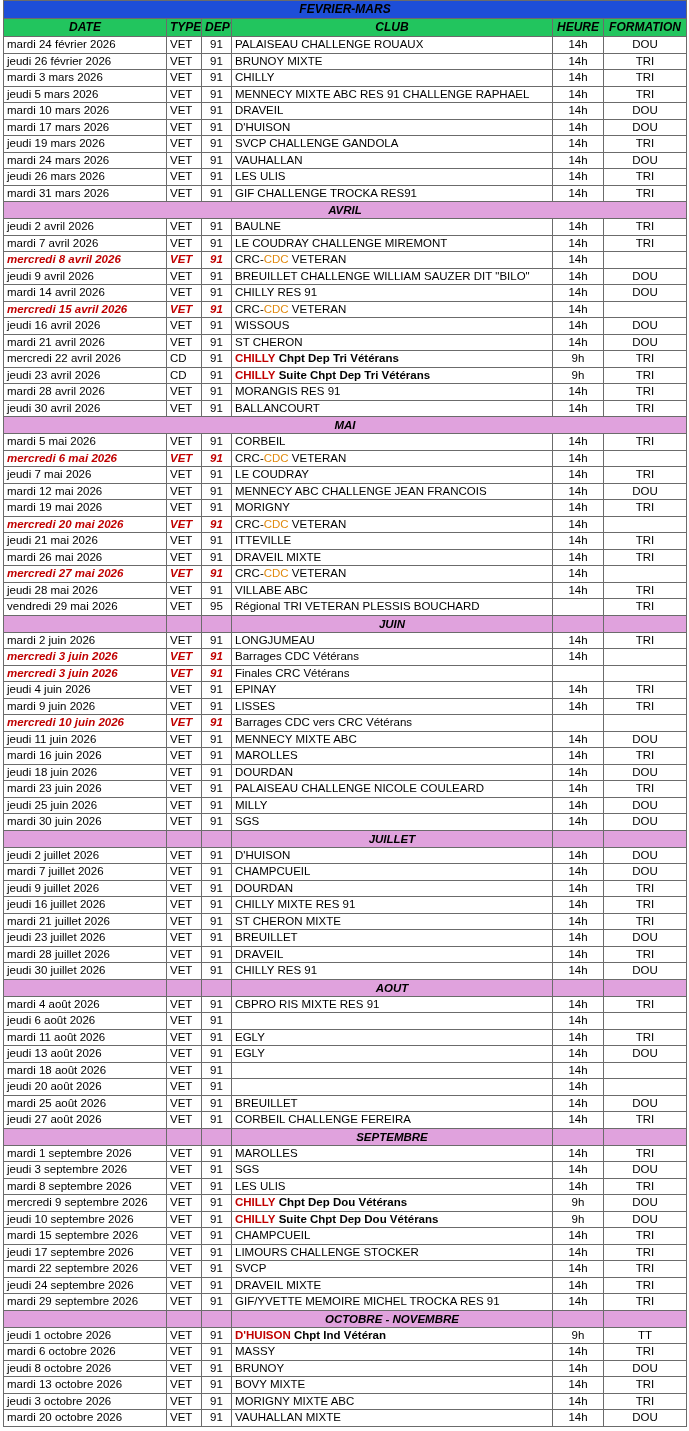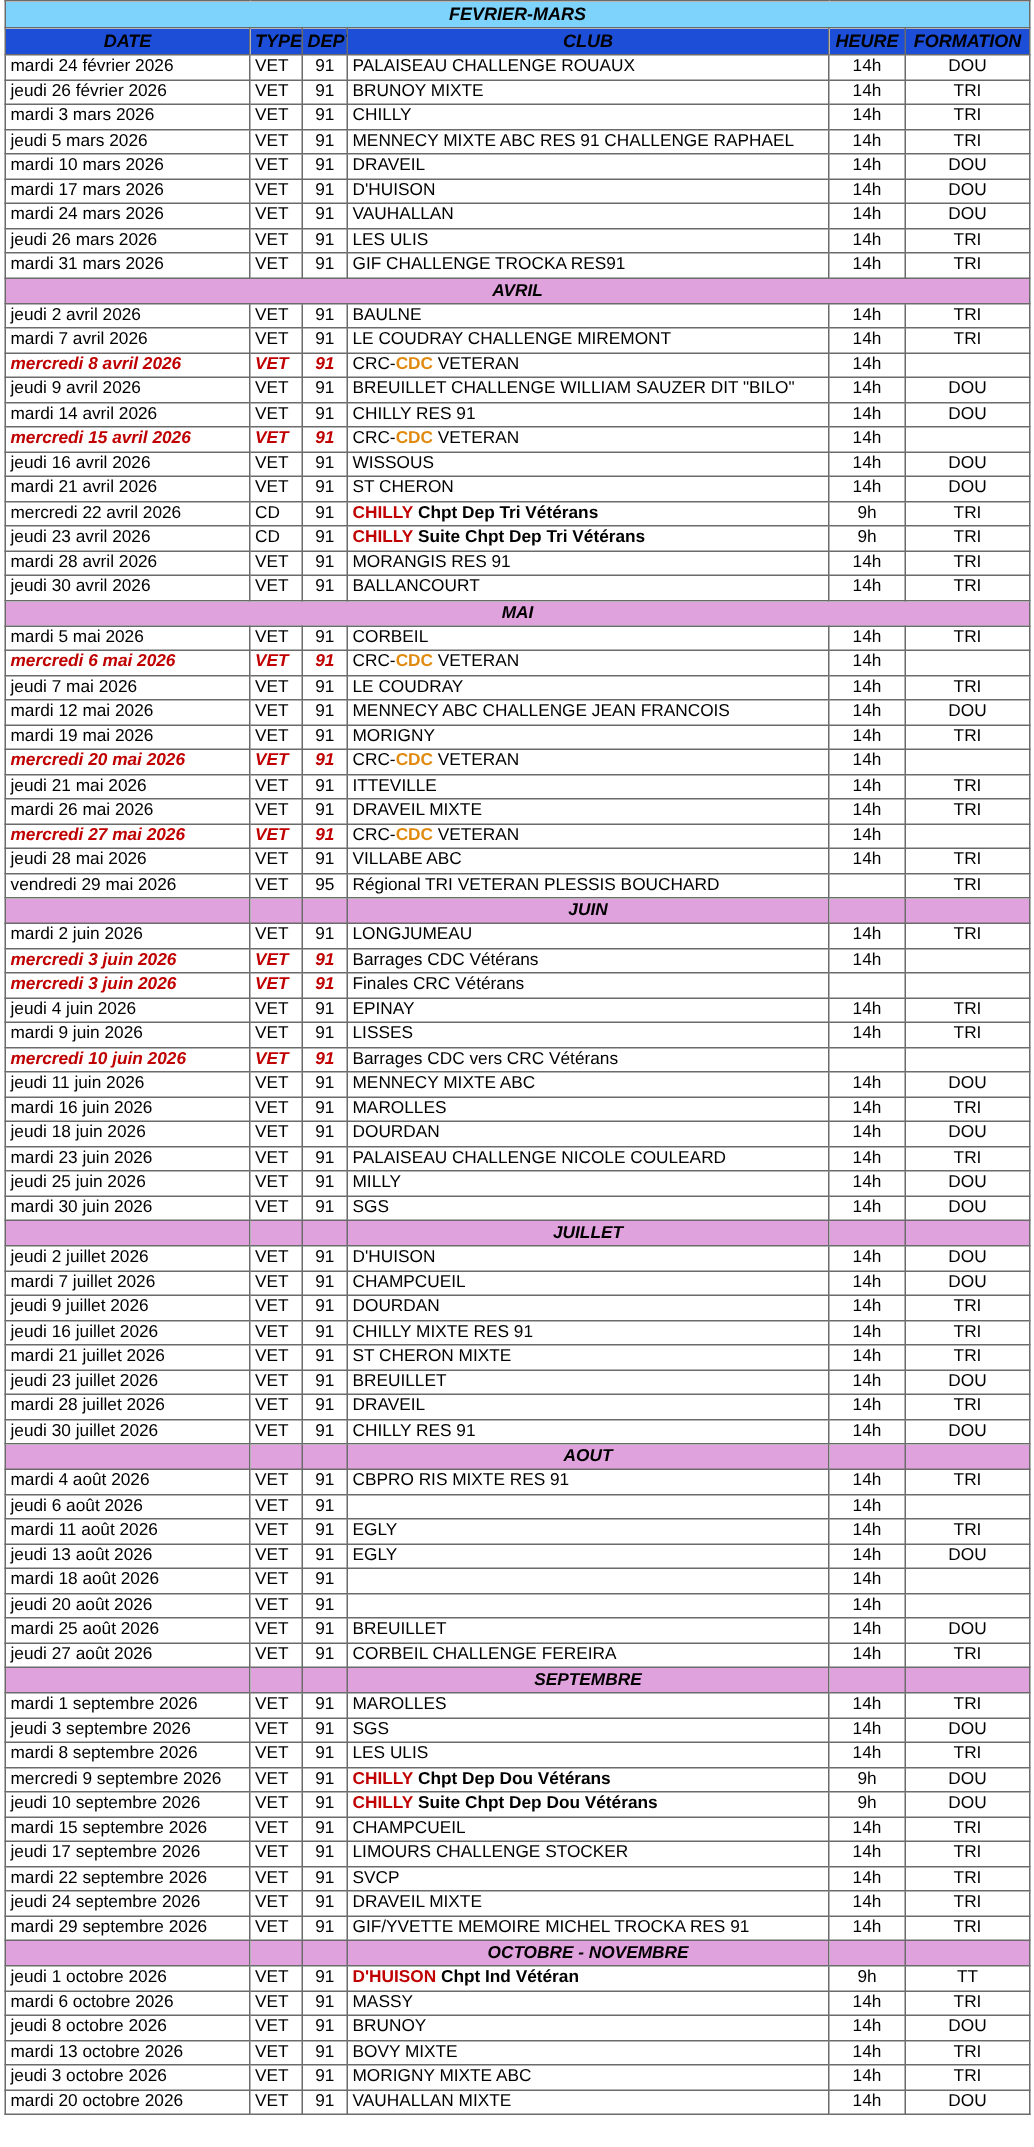--- a/index.html
+++ b/index.html
@@ -30,37 +30,37 @@
   
   col.c-date{width:163px;}
   col.c-type{width:35px;}
   col.c-dept{width:30px;}
   col.c-club{width:321px;}
   col.c-heure{width:51px;}
   col.c-form{width:83px;}
 
   
   tr.banner td{
-    background:#7dd3fc;
+    background:#1d4ed8;
     text-align:center;
     font-style:italic;
     font-weight:bold;
     font-size:12px;
     height:17px;
     line-height:17px;
   }
   
   tr.colhead td{
     text-align:center;
     font-style:italic;
     font-weight:bold;
     font-size:12px;
     height:17px;
     line-height:17px;
-    background:#1d4ed8;
+    background:#22c55e;
   }
   
   tr.month td{
     background:#e0a2dd;
     height:16px;
     line-height:16px;
     padding:0;
   }
   tr.month td.lbl{
     text-align:center;
@@ -81,21 +81,21 @@
   td.heure{text-align:center;}
   td.form{text-align:center;}
 
   
   tr.red td.date, tr.red td.type, tr.red td.dept{
     color:#c00000;
     font-style:italic;
     font-weight:bold;
     margin-top:12px;
   }
-  .cdc{color:#e08a10;font-weight:bold;}
+  .cdc{color:#e08a10;font-weight:normal;}
   .chilly{color:#c00000;font-weight:bold;}
   .huison{color:#c00000;font-weight:bold;}
   .bold{font-weight:bold;}
 </style>
 </head>
 <body>
 
 <div id="sheet">
   <table class="cal">
     <colgroup>
@@ -160,20 +160,28 @@
         </tr>
         <tr class="data">
           <td class="date">mardi 17 mars 2026</td>
           <td class="type">VET</td>
           <td class="dept">91</td>
           <td class="club">D'HUISON</td>
           <td class="heure">14h</td>
           <td class="form">DOU</td>
         </tr>
         <tr class="data">
+          <td class="date">jeudi 19 mars 2026</td>
+          <td class="type">VET</td>
+          <td class="dept">91</td>
+          <td class="club">SVCP CHALLENGE GANDOLA</td>
+          <td class="heure">14h</td>
+          <td class="form">TRI</td>
+        </tr>
+        <tr class="data">
           <td class="date">mardi 24 mars 2026</td>
           <td class="type">VET</td>
           <td class="dept">91</td>
           <td class="club">VAUHALLAN</td>
           <td class="heure">14h</td>
           <td class="form">DOU</td>
         </tr>
         <tr class="data">
           <td class="date">jeudi 26 mars 2026</td>
           <td class="type">VET</td>

